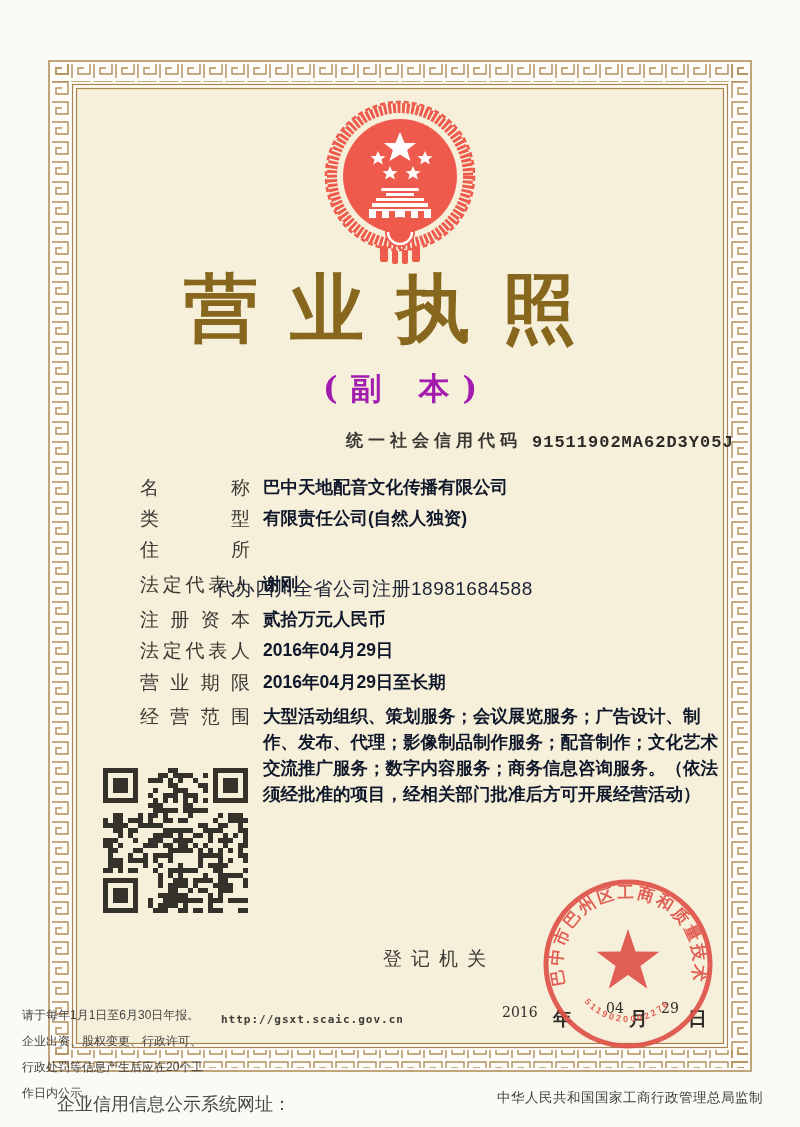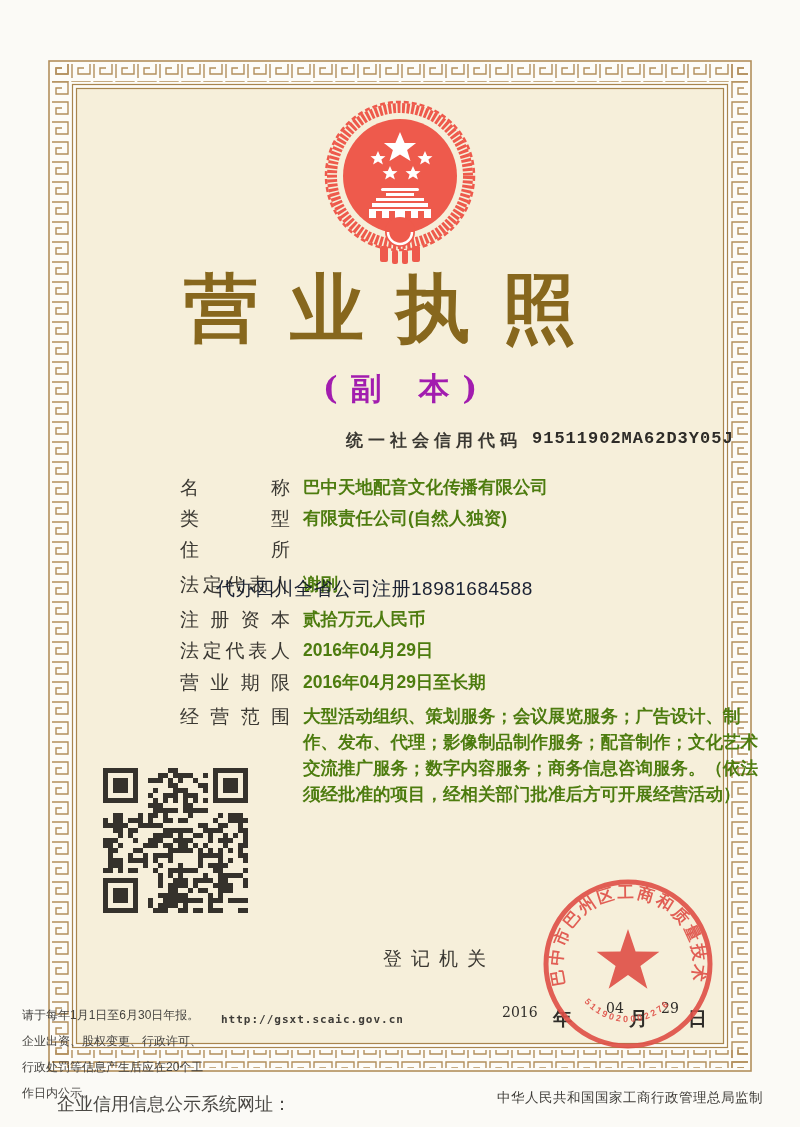--- a/index.html
+++ b/index.html
@@ -18,31 +18,31 @@
     position:absolute;left:0;top:272px;width:760px;text-align:center;
     font-size:74px;font-weight:900;color:#87671d;
     letter-spacing:32px;text-indent:32px;line-height:1;z-index:2;
   }
   .subtitle{
     position:absolute;left:0;top:368px;width:800px;text-align:center;
     font-family:"DejaVu Serif","Liberation Serif",serif;
     font-size:31px;font-weight:700;color:#a21caf;
     letter-spacing:13px;text-indent:13px;z-index:2;
   }
-  .credit-line{position:absolute;left:346px;top:429px;display:flex;align-items:flex-start;z-index:2;}
+  .credit-line{position:absolute;left:346px;top:429px;display:flex;align-items:flex-end;z-index:2;}
   .credit-label{font-size:17px;font-weight:700;letter-spacing:5px;color:#3a3832;}
   .credit-code{font-family:"Liberation Mono","DejaVu Sans Mono",monospace;font-size:17px;font-weight:700;letter-spacing:1px;color:#2e2c28;margin-left:10px;}
   
   .row{position:absolute;left:140px;display:flex;align-items:flex-start;z-index:2;}
   .lab{
     width:110px;flex:0 0 110px;font-size:19px;font-weight:500;color:#3b3933;
-    text-align:justify;text-align-last:justify;line-height:1.2;margin-left:40px;
+    text-align:justify;text-align-last:justify;line-height:1.2;
   }
   .val{
-    margin-left:13px;font-size:17.5px;font-weight:700;color:#4d7c0f;
+    margin-left:13px;font-size:17.5px;font-weight:700;color:#0f172a;
     line-height:26px;margin-top:-3px;
   }
   .val.wide{width:468px;}
   
   .watermark{
     position:absolute;left:216px;top:576px;z-index:9;
     font-size:19px;font-weight:500;color:#0f172a;opacity:.95;
     white-space:nowrap;letter-spacing:.5px;
   }
   

